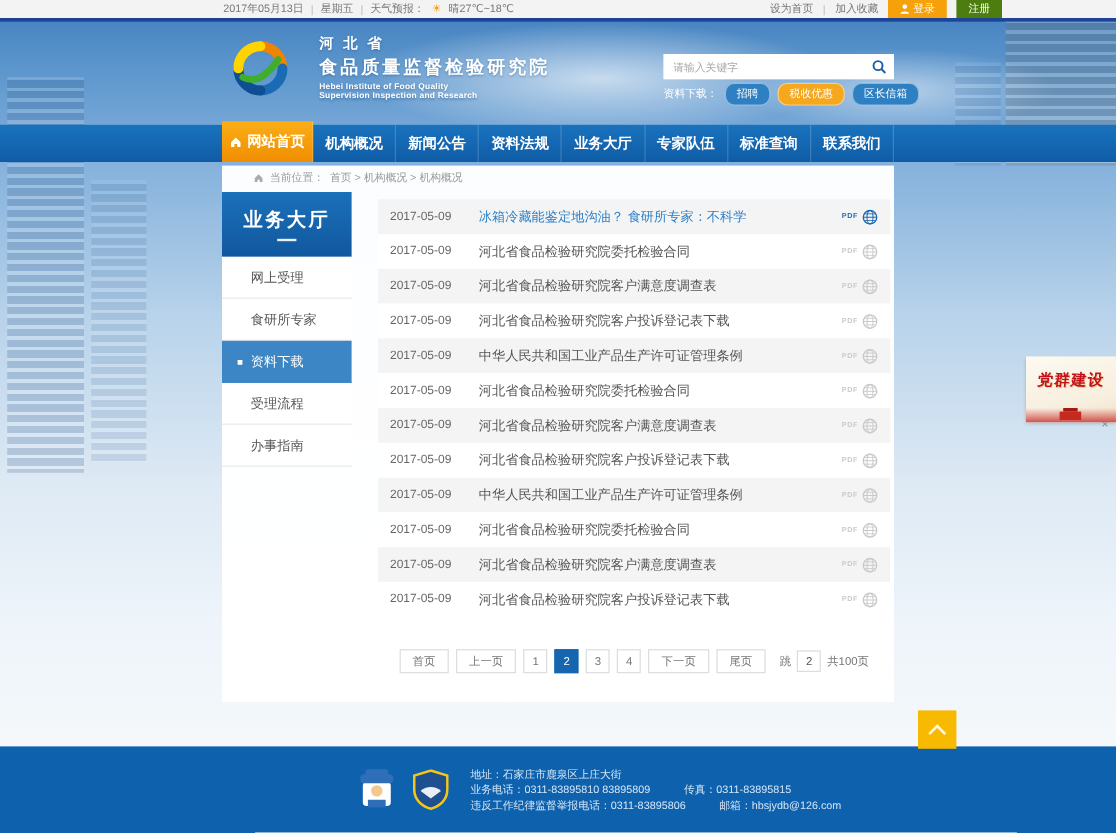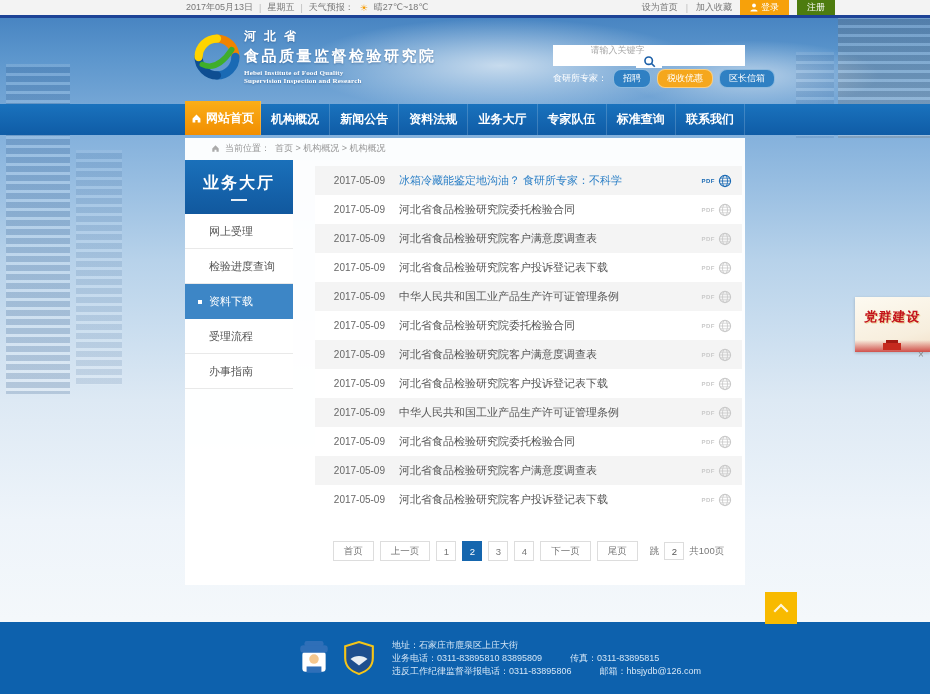--- a/index.html
+++ b/index.html
@@ -28,26 +28,26 @@
   .tb-right { margin-left:auto; display:flex; align-items:center; gap:8px; height:15px; }
   .tb-link { color:#777; cursor:pointer; }
   .tb-btn { height:15px; display:flex; align-items:center; gap:3px; padding:0 10px; color:#fff; cursor:pointer; }
   .tb-btn.login { background:#f7a10a; }
   .tb-btn.register { background:#4d7c0f; margin-right:95px; }
   .topline { position:absolute; left:0; top:15px; width:930px; height:3px; background:#1d4396; z-index:5; }
 
   
   .logo-wrap { position:absolute; left:194px; top:28px; display:flex; align-items:center; z-index:4; }
   .logo-mark { width:46px; height:46px; }
-  .logo-text { margin-left:4px; color:#fff; text-shadow:0 1px 2px rgba(20,60,110,.4);font-family:Liberation Serif, serif; }
+  .logo-text { margin-left:26px; color:#fff; text-shadow:0 1px 2px rgba(20,60,110,.4); }
   .org1 { font-size:12px; font-weight:bold; letter-spacing:8px; }
   .org2 { font-size:15px; font-weight:bold; letter-spacing:2.5px; margin-top:2px; }
   .orgen { font-size:7px; font-weight:bold; margin-top:3px; line-height:8px; letter-spacing:.2px; }
   .searchbox { position:absolute; left:553px; top:45px; width:192px; height:21px; background:#fff; z-index:4;
-    display:flex; align-items:center;flex-direction:column; }
+    display:flex; align-items:flex-start; }
   .searchbox input { flex:1; border:0; outline:none; height:100%; padding:0 8px; font-size:9px; color:#555;
     font-family:"Liberation Sans","DejaVu Sans",sans-serif; }
   .searchbox input::placeholder { color:#aaa; }
   .search-btn { width:26px; height:21px; background:#fff; border:0; display:flex; align-items:center; justify-content:center; cursor:pointer; }
   .hotrow { position:absolute; left:553px; top:69px; z-index:4; display:flex; align-items:center; gap:6px;
     font-size:9px; color:#fff; }
   .pill { border-radius:8px; padding:2px 9px; color:#fff; cursor:pointer; }
   .pill.blue { background:#2f80c3; border:1px solid rgba(255,255,255,.45); }
   .pill.orange { background:#f5a71d; border:1px solid rgba(255,255,255,.45); }
 
@@ -75,21 +75,21 @@
   .side-item { height:35px; display:flex; align-items:center; padding-left:24px; font-size:11px; color:#555;
     border-bottom:1px solid #e9e9e9; cursor:pointer; position:relative; }
   .side-item.active { background:#3d86c6; color:#fff; border-bottom-color:#3d86c6; padding-left:24px; }
   .side-item.active .bullet { position:absolute; left:13px; top:16px; width:4px; height:4px; background:#fff; }
 
   
   .list { position:absolute; left:315px; top:166px; width:427px; z-index:4; }
   .row { height:29px; display:flex; align-items:center; padding:0 10px; cursor:pointer; }
   .row.odd { background:#f4f4f4; }
   .row.even { background:#fff; }
-  .row .date { width:60px; flex-shrink:0; font-size:10px; color:#666;text-align:right; }
+  .row .date { width:60px; flex-shrink:0; font-size:10px; color:#666; }
   .row .title { margin-left:14px; font-size:11px; color:#555; flex:1; white-space:nowrap; overflow:hidden; }
   .row.hl .title { color:#2b7fc6; }
   .ficons { margin-left:auto; display:flex; align-items:center; gap:3px; color:#c9c9c9; }
   .row.hl .ficons { color:#1a6ab4; }
   .pdf-label { font-size:6px; font-weight:bold; letter-spacing:.5px; }
 
   
   .pagination { position:absolute; left:310px; top:541px; width:437px; height:20px; z-index:4;
     display:flex; align-items:center; justify-content:center; gap:6px; font-size:9.5px; color:#777; }
   .pg-btn { border:1px solid #ddd; background:#fff; color:#777; height:20px; display:flex; align-items:center;
@@ -184,21 +184,21 @@
   <div class="searchbox">
     <input type="text" placeholder="请输入关键字" style="">
     <button class="search-btn">
       <svg width="13" height="13" viewBox="0 0 16 16">
         <circle cx="7" cy="7" r="4.6" fill="none" stroke="#1b5fa8" stroke-width="2"></circle>
         <line x1="10.5" y1="10.5" x2="14.5" y2="14.5" stroke="#1b5fa8" stroke-width="2"></line>
       </svg>
     </button>
   </div>
   <div class="hotrow">
-    <span>食研所专家：</span>
+    <span>资料下载：</span>
     <span class="pill blue">招聘</span>
     <span class="pill orange">税收优惠</span>
     <span class="pill blue">区长信箱</span>
   </div>
 
   <div class="nav">
     <div class="nav-inner">
       <div class="nav-item active">
         <svg width="11" height="11" viewBox="0 0 14 14">
             <path d="M2 7 L7 2 L12 7 V12 H8.5 V9 H5.5 V12 H2 Z" fill="#fff"></path>
@@ -241,21 +241,21 @@
 
   <div class="side-head">
     <div class="t">业务大厅</div>
     <div class="dash"></div>
   </div>
   <div class="side-menu">
     <div class="side-item">
         <span>网上受理</span>
       </div>
     <div class="side-item">
-        <span>检验进度查询</span>
+        <span>食研所专家</span>
       </div>
     <div class="side-item active">
       <span class="bullet"></span>
       <span>资料下载</span>
     </div>
     <div class="side-item">
         <span>受理流程</span>
       </div>
     <div class="side-item">
         <span>办事指南</span>

